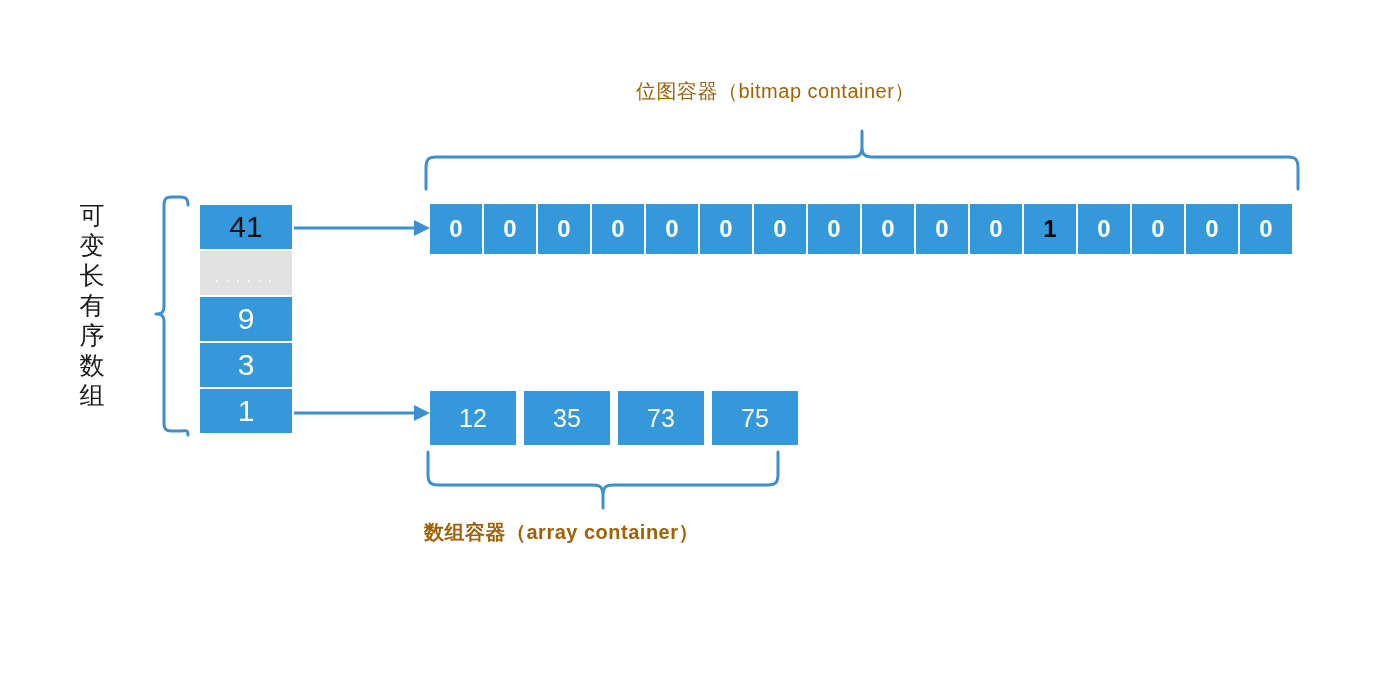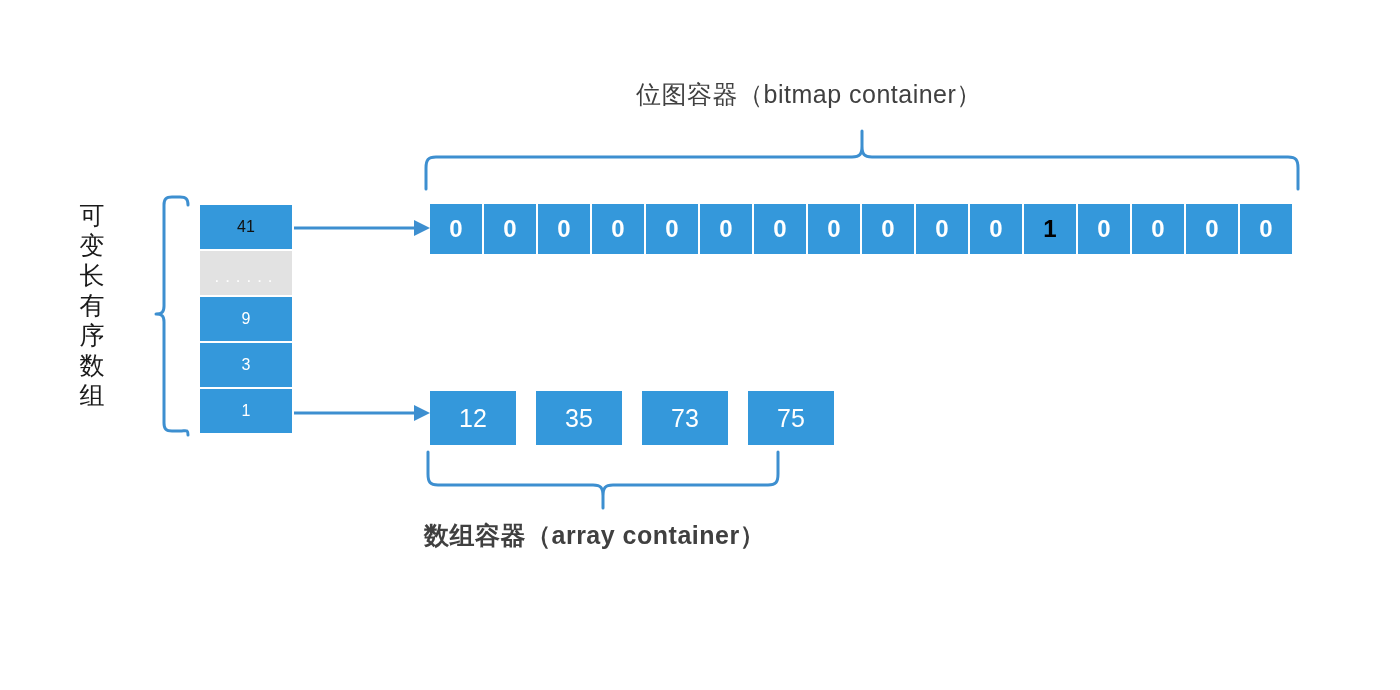--- a/index.html
+++ b/index.html
@@ -14,22 +14,22 @@
     position: relative;
     width: 1400px;
     height: 690px;
     background: #ffffff;
     overflow: hidden;
   }
 
   
   .caption {
     position: absolute;
-    font-size: 25px;
-    color: #404040;
+    font-size: 20px;
+    color: #a16207;
     white-space: nowrap;
     letter-spacing: 0.5px;
     text-align: right;
   }
   #bitmap-caption {
     left: 636px;
     top: 78px;
   }
   #array-caption {
     left: 424px;
@@ -57,21 +57,21 @@
     left: 200px;
     top: 205px;
     width: 92px;
   }
   .sorted-cell {
     width: 92px;
     height: 44px;
     margin-bottom: 2px;
     background: #3498db;
     color: #ffffff;
-    font-size: 16px;
+    font-size: 30px;
     display: flex;
     align-items: center;
     justify-content: center;
     box-sizing: border-box;
   }
   .sorted-cell.dark-text { color: #111111; }
   .sorted-cell.ellipsis {
     background: #e2e2e2;
     color: #ffffff;
     letter-spacing: 5px;
@@ -105,21 +105,21 @@
   
   #array-row {
     position: absolute;
     left: 430px;
     top: 391px;
     display: flex;
   }
   .arr-cell {
     width: 86px;
     height: 54px;
-    margin-right: 20px;
+    margin-right: 8px;
     background: #3498db;
     color: #ffffff;
     font-size: 25px;
     display: flex;
     align-items: center;
     justify-content: center;
     box-sizing: border-box;
   }
 
   

